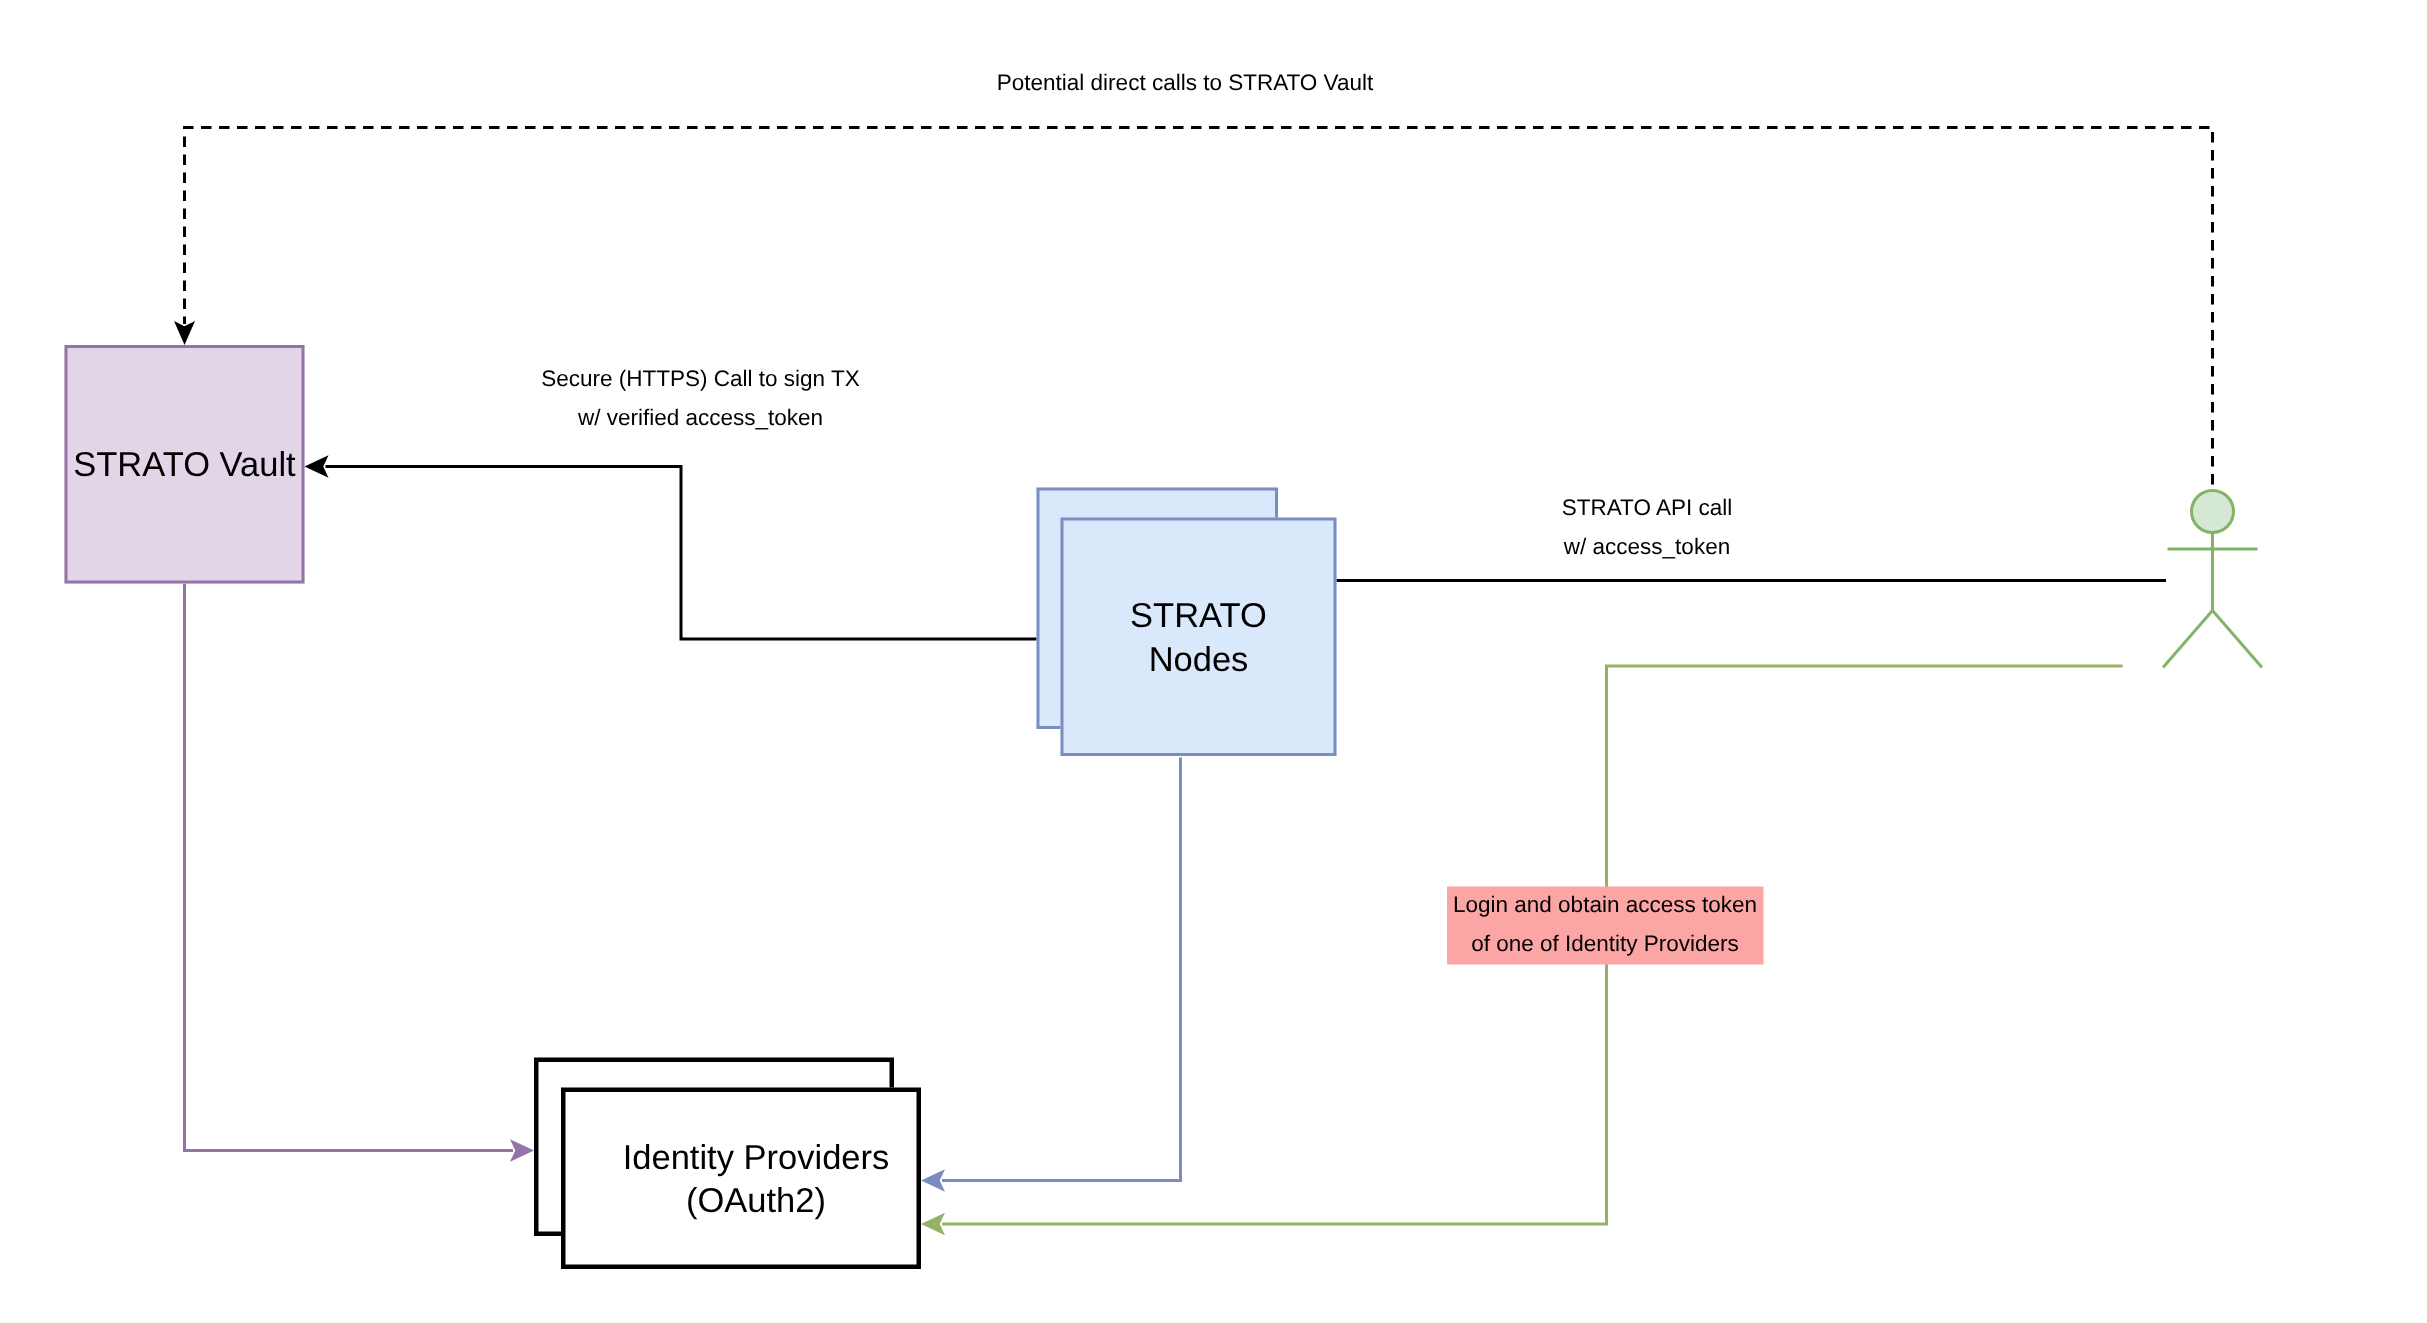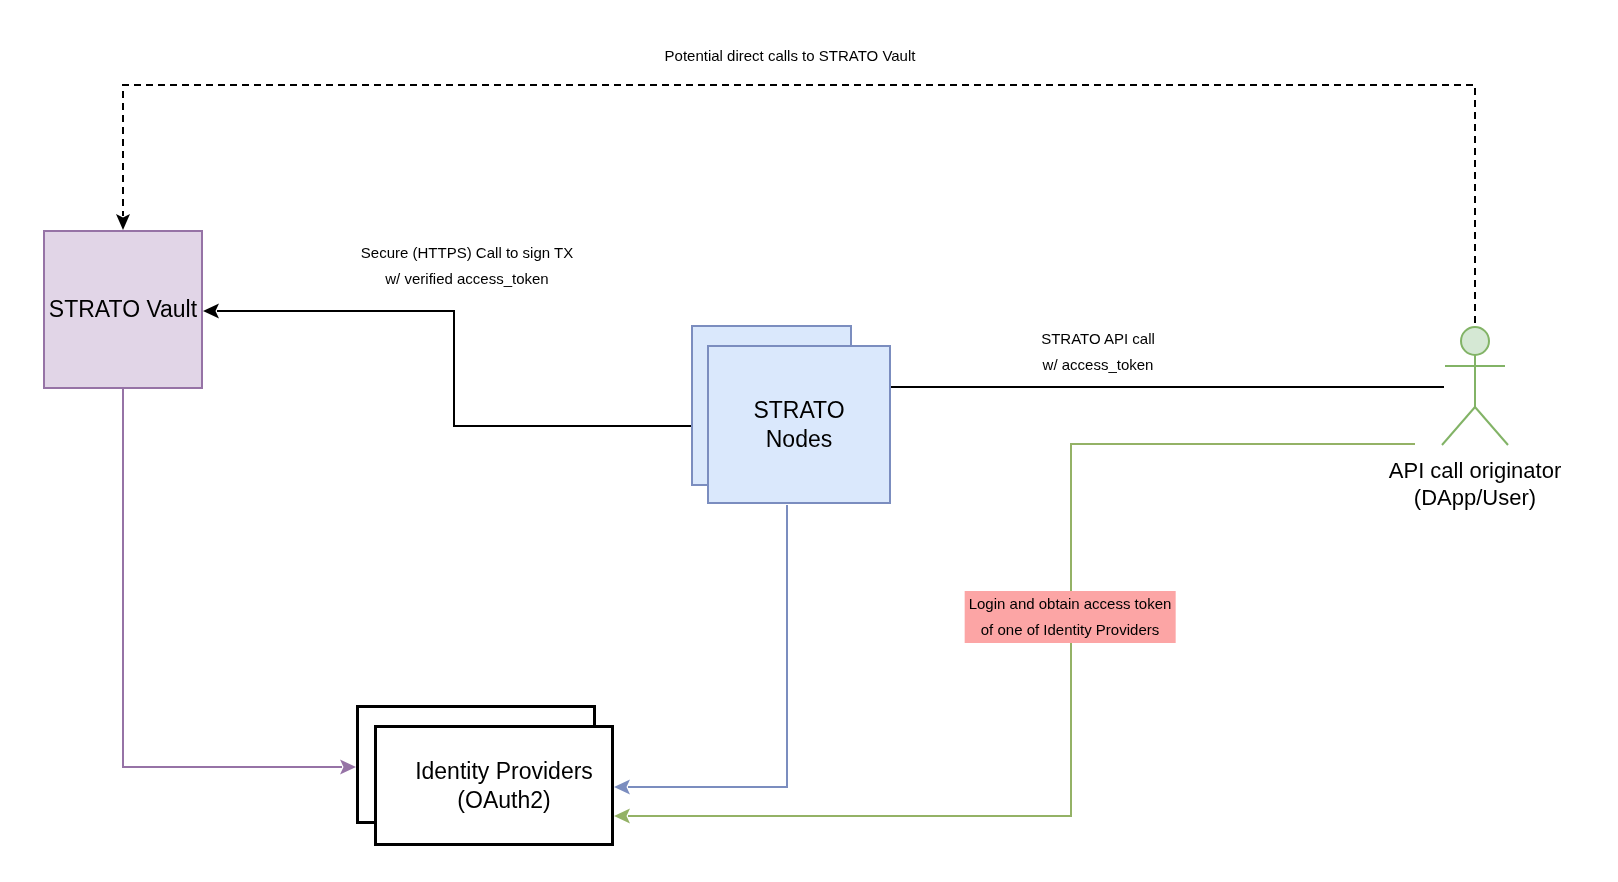--- a/index.html
+++ b/index.html
@@ -159,18 +159,14 @@
   <div class="edge-label" style="left:1088px; top:352px;margin-left:10px;">
     <span>STRATO API call</span>
     <span>w/ access_token</span>
   </div>
 
   <div class="edge-label edge-label-bg" style="left:1070px; top:617px;">
     <span>Login and obtain access token</span>
     <span>of one of Identity Providers</span>
   </div>
 
-  <div class="actor-caption" style="left:1475px; top:484px;">
-    <span style="display:block">API call originator</span>
-    <span style="display:block">(DApp/User)</span>
-  </div>
 
 </div>
 
 </body></html>

